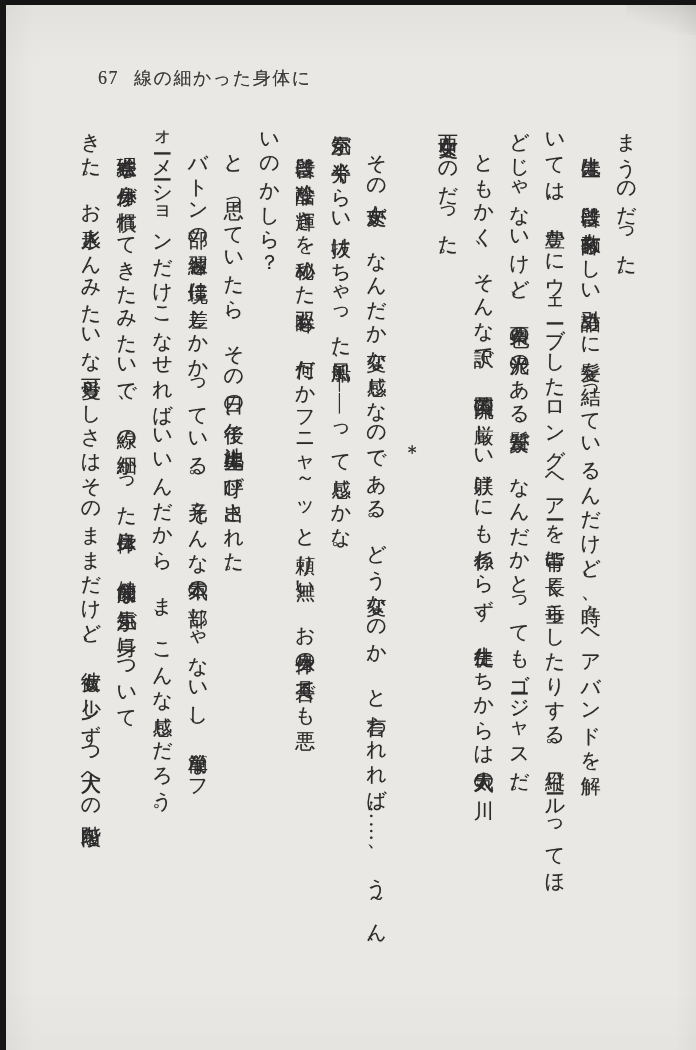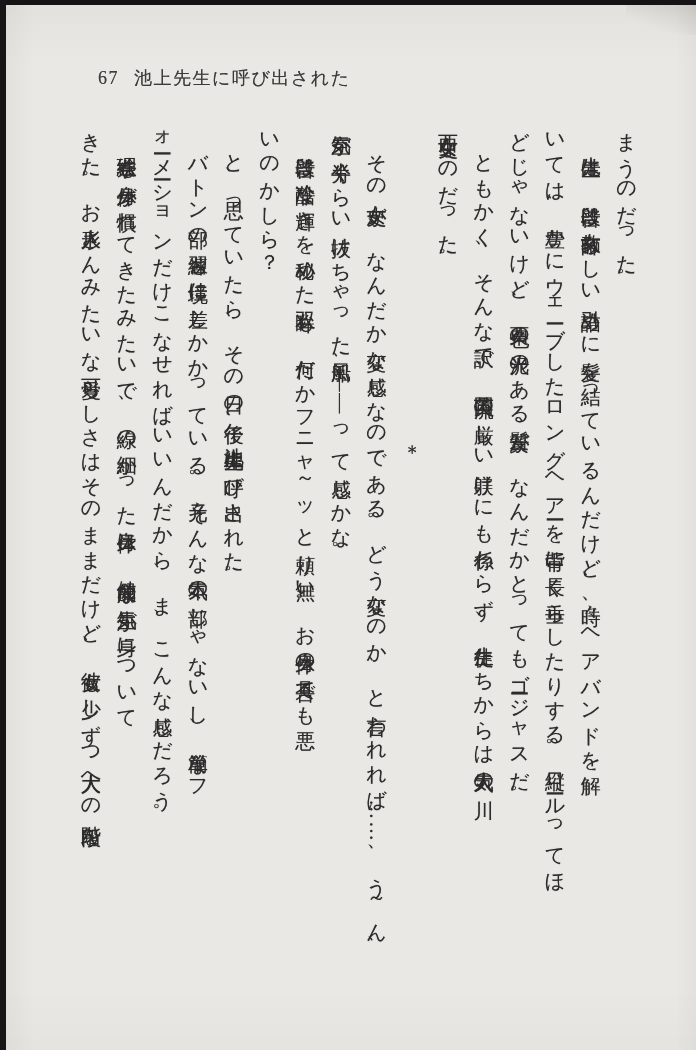--- a/index.html
+++ b/index.html
@@ -79,21 +79,21 @@
 <body>
 
 <div class="page">
 
   <div class="edge-top"></div>
   <div class="edge-left"></div>
   <div class="edge-top-right-shade"></div>
 
   <div class="running-head">
     <span>67</span>
-    <span>池上先生に呼び出された</span>
+    <span>線の細かった身体に</span>
   </div>
 
   <div class="text-block">
     <div class="tline">まうのだった。</div>
     <div class="tline">　先生は、普段は女教師らしい引詰めに髪を結っているんだけど、時々、ヘアバンドを解</div>
     <div class="tline">いては、豊かにウェーブしたロングヘアーを背中に長く垂らしたりする。縦ロールってほ</div>
     <div class="tline">どじゃないけど、栗色の光沢のある髪質が、なんだかとってもゴージャスだ。</div>
     <div class="tline">　ともかく、そんな訳で、英国流の厳しい躾けにも係わらず、生徒たちからは大人気の川</div>
     <div class="tline">西女史なのだった。</div>
     <div class="tline divider-line">＊</div>

